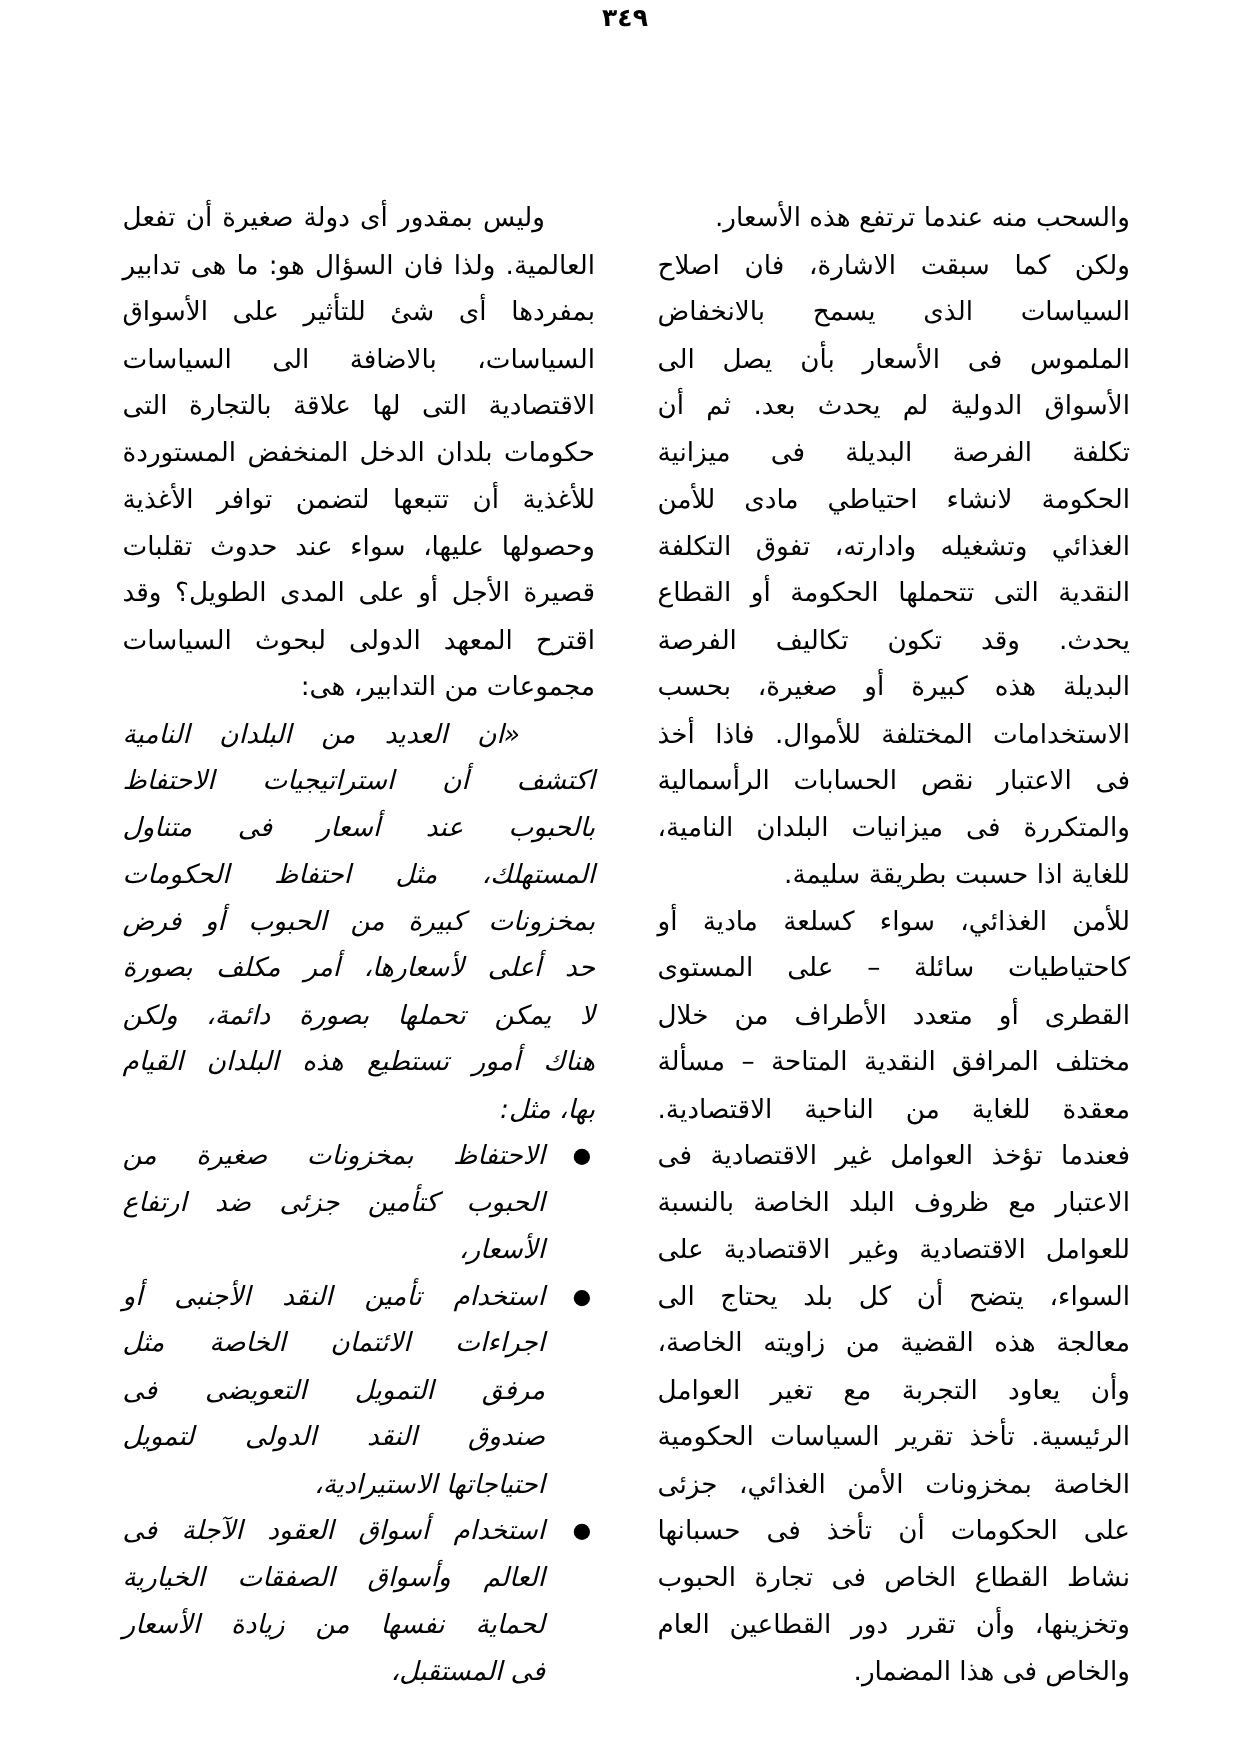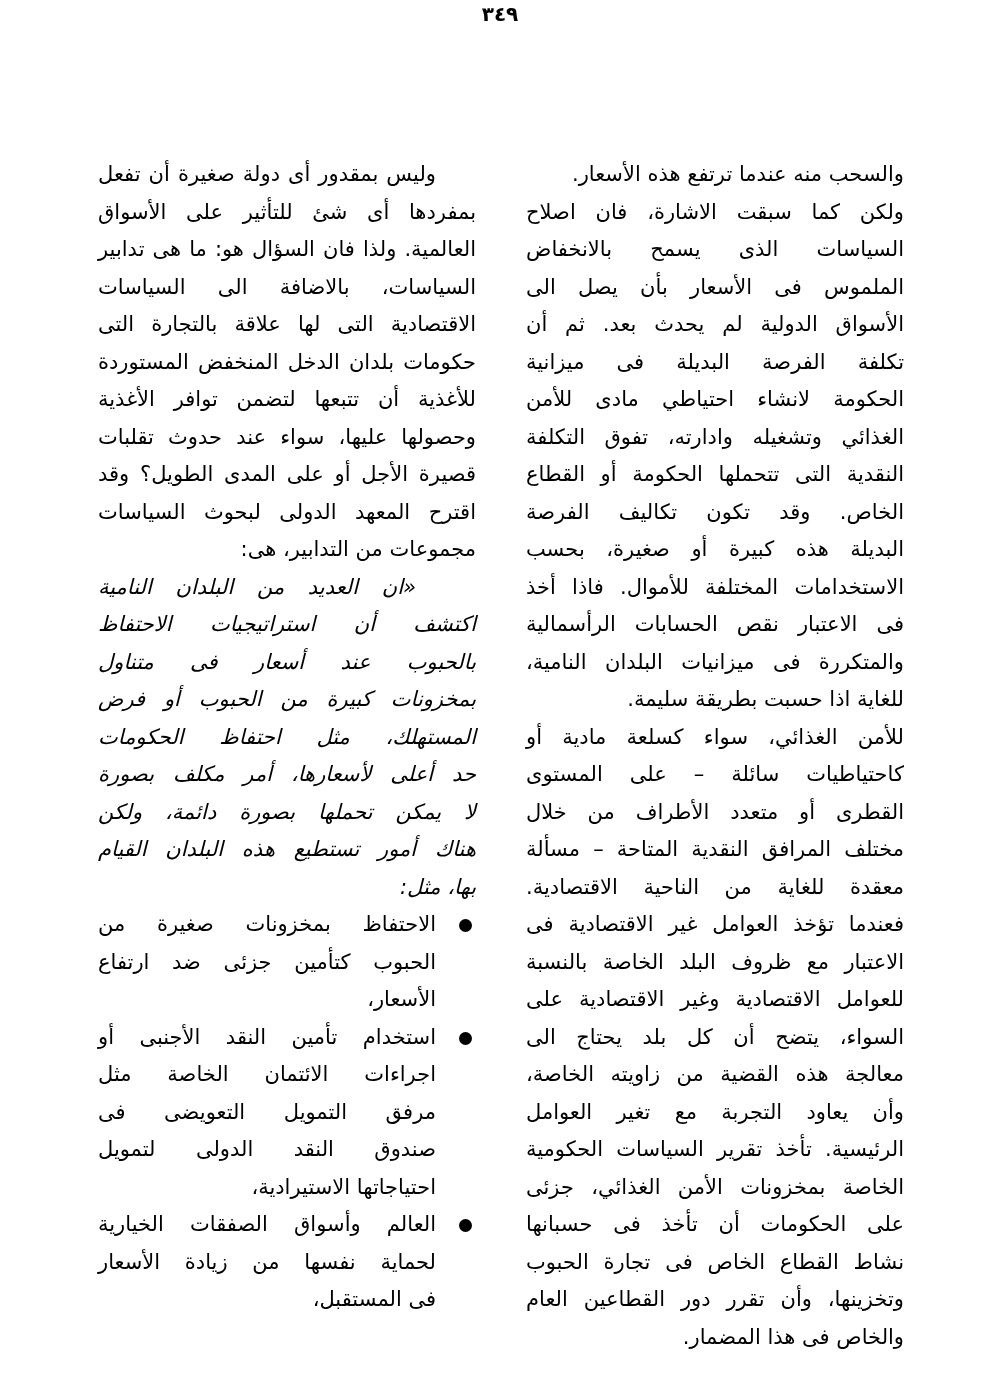--- a/index.html
+++ b/index.html
@@ -58,20 +58,21 @@
       font-style: italic;
     }
     .quote .line.q-indent {
       padding-right: 60px;
     }
     .bullet-item {
       position: relative;
       padding-right: 40px;
     }
     .bullet-item .line {
+      font-style: italic;
     }
     .bullet-dot {
       position: absolute;
       right: 4px;
       top: 13px;
       width: 13px;
       height: 13px;
       border-radius: 50%;
       background: #000;
     }
@@ -84,21 +85,21 @@
 <div class="column col-right">
   <span class="line last">والسحب منه عندما ترتفع هذه الأسعار.</span>
   <span class="line">ولكن كما سبقت الاشارة، فان اصلاح</span>
   <span class="line">السياسات الذى يسمح بالانخفاض</span>
   <span class="line">الملموس فى الأسعار بأن يصل الى</span>
   <span class="line">الأسواق الدولية لم يحدث بعد. ثم أن</span>
   <span class="line">تكلفة الفرصة البديلة فى ميزانية</span>
   <span class="line">الحكومة لانشاء احتياطي مادى للأمن</span>
   <span class="line">الغذائي وتشغيله وادارته، تفوق التكلفة</span>
   <span class="line">النقدية التى تتحملها الحكومة أو القطاع</span>
-  <span class="line">الخاص. وقد تكون تكاليف الفرصة</span>
+  <span class="line">يحدث. وقد تكون تكاليف الفرصة</span>
   <span class="line">البديلة هذه كبيرة أو صغيرة، بحسب</span>
   <span class="line">الاستخدامات المختلفة للأموال. فاذا أخذ</span>
   <span class="line">فى الاعتبار نقص الحسابات الرأسمالية</span>
   <span class="line">والمتكررة فى ميزانيات البلدان النامية،</span>
   <span class="line last">للغاية اذا حسبت بطريقة سليمة.</span>
   <span class="line">للأمن الغذائي، سواء كسلعة مادية أو</span>
   <span class="line">كاحتياطيات سائلة – على المستوى</span>
   <span class="line">القطرى أو متعدد الأطراف من خلال</span>
   <span class="line">مختلف المرافق النقدية المتاحة – مسألة</span>
   <span class="line">معقدة للغاية من الناحية الاقتصادية.</span>
@@ -112,38 +113,38 @@
   <span class="line">الخاصة بمخزونات الأمن الغذائي، جزئى</span>
   <span class="line">على الحكومات أن تأخذ فى حسبانها</span>
   <span class="line">نشاط القطاع الخاص فى تجارة الحبوب</span>
   <span class="line">وتخزينها، وأن تقرر دور القطاعين العام</span>
   <span class="line last">والخاص فى هذا المضمار.</span>
 </div>
 
 <div class="column col-left">
   <div>
     <span class="line indent">وليس بمقدور أى دولة صغيرة أن تفعل</span>
+    <span class="line">العالمية. ولذا فان السؤال هو: ما هى تدابير</span>
     <span class="line">بمفردها أى شئ للتأثير على الأسواق</span>
-    <span class="line">العالمية. ولذا فان السؤال هو: ما هى تدابير</span>
     <span class="line">السياسات، بالاضافة الى السياسات</span>
     <span class="line">الاقتصادية التى لها علاقة بالتجارة التى</span>
     <span class="line">حكومات بلدان الدخل المنخفض المستوردة</span>
     <span class="line">للأغذية أن تتبعها لتضمن توافر الأغذية</span>
     <span class="line">وحصولها عليها، سواء عند حدوث تقلبات</span>
     <span class="line">قصيرة الأجل أو على المدى الطويل؟ وقد</span>
     <span class="line">اقترح المعهد الدولى لبحوث السياسات</span>
     <span class="line last">مجموعات من التدابير، هى:</span>
   </div>
 
   <div class="quote">
     <span class="line q-indent">«ان العديد من البلدان النامية</span>
     <span class="line">اكتشف أن استراتيجيات الاحتفاظ</span>
     <span class="line">بالحبوب عند أسعار فى متناول</span>
+    <span class="line">المستهلك، مثل احتفاظ الحكومات</span>
     <span class="line">بمخزونات كبيرة من الحبوب أو فرض</span>
-    <span class="line">المستهلك، مثل احتفاظ الحكومات</span>
     <span class="line">حد أعلى لأسعارها، أمر مكلف بصورة</span>
     <span class="line">لا يمكن تحملها بصورة دائمة، ولكن</span>
     <span class="line">هناك أمور تستطيع هذه البلدان القيام</span>
     <span class="line last">بها، مثل:</span>
   </div>
 
   <div class="bullet-item">
     <span class="bullet-dot"></span>
     <span class="line">الاحتفاظ بمخزونات صغيرة من</span>
     <span class="line">الحبوب كتأمين جزئى ضد ارتفاع</span>
@@ -154,17 +155,18 @@
     <span class="bullet-dot"></span>
     <span class="line">استخدام تأمين النقد الأجنبى أو</span>
     <span class="line">اجراءات الائتمان الخاصة مثل</span>
     <span class="line">مرفق التمويل التعويضى فى</span>
     <span class="line">صندوق النقد الدولى لتمويل</span>
     <span class="line last">احتياجاتها الاستيرادية،</span>
   </div>
 
   <div class="bullet-item">
     <span class="bullet-dot"></span>
+    <span class="line">استخدام أسواق العقود الآجلة فى</span>
     <span class="line">العالم وأسواق الصفقات الخيارية</span>
     <span class="line">لحماية نفسها من زيادة الأسعار</span>
     <span class="line last">فى المستقبل،</span>
   </div>
 </div>
 
 </body></html>

